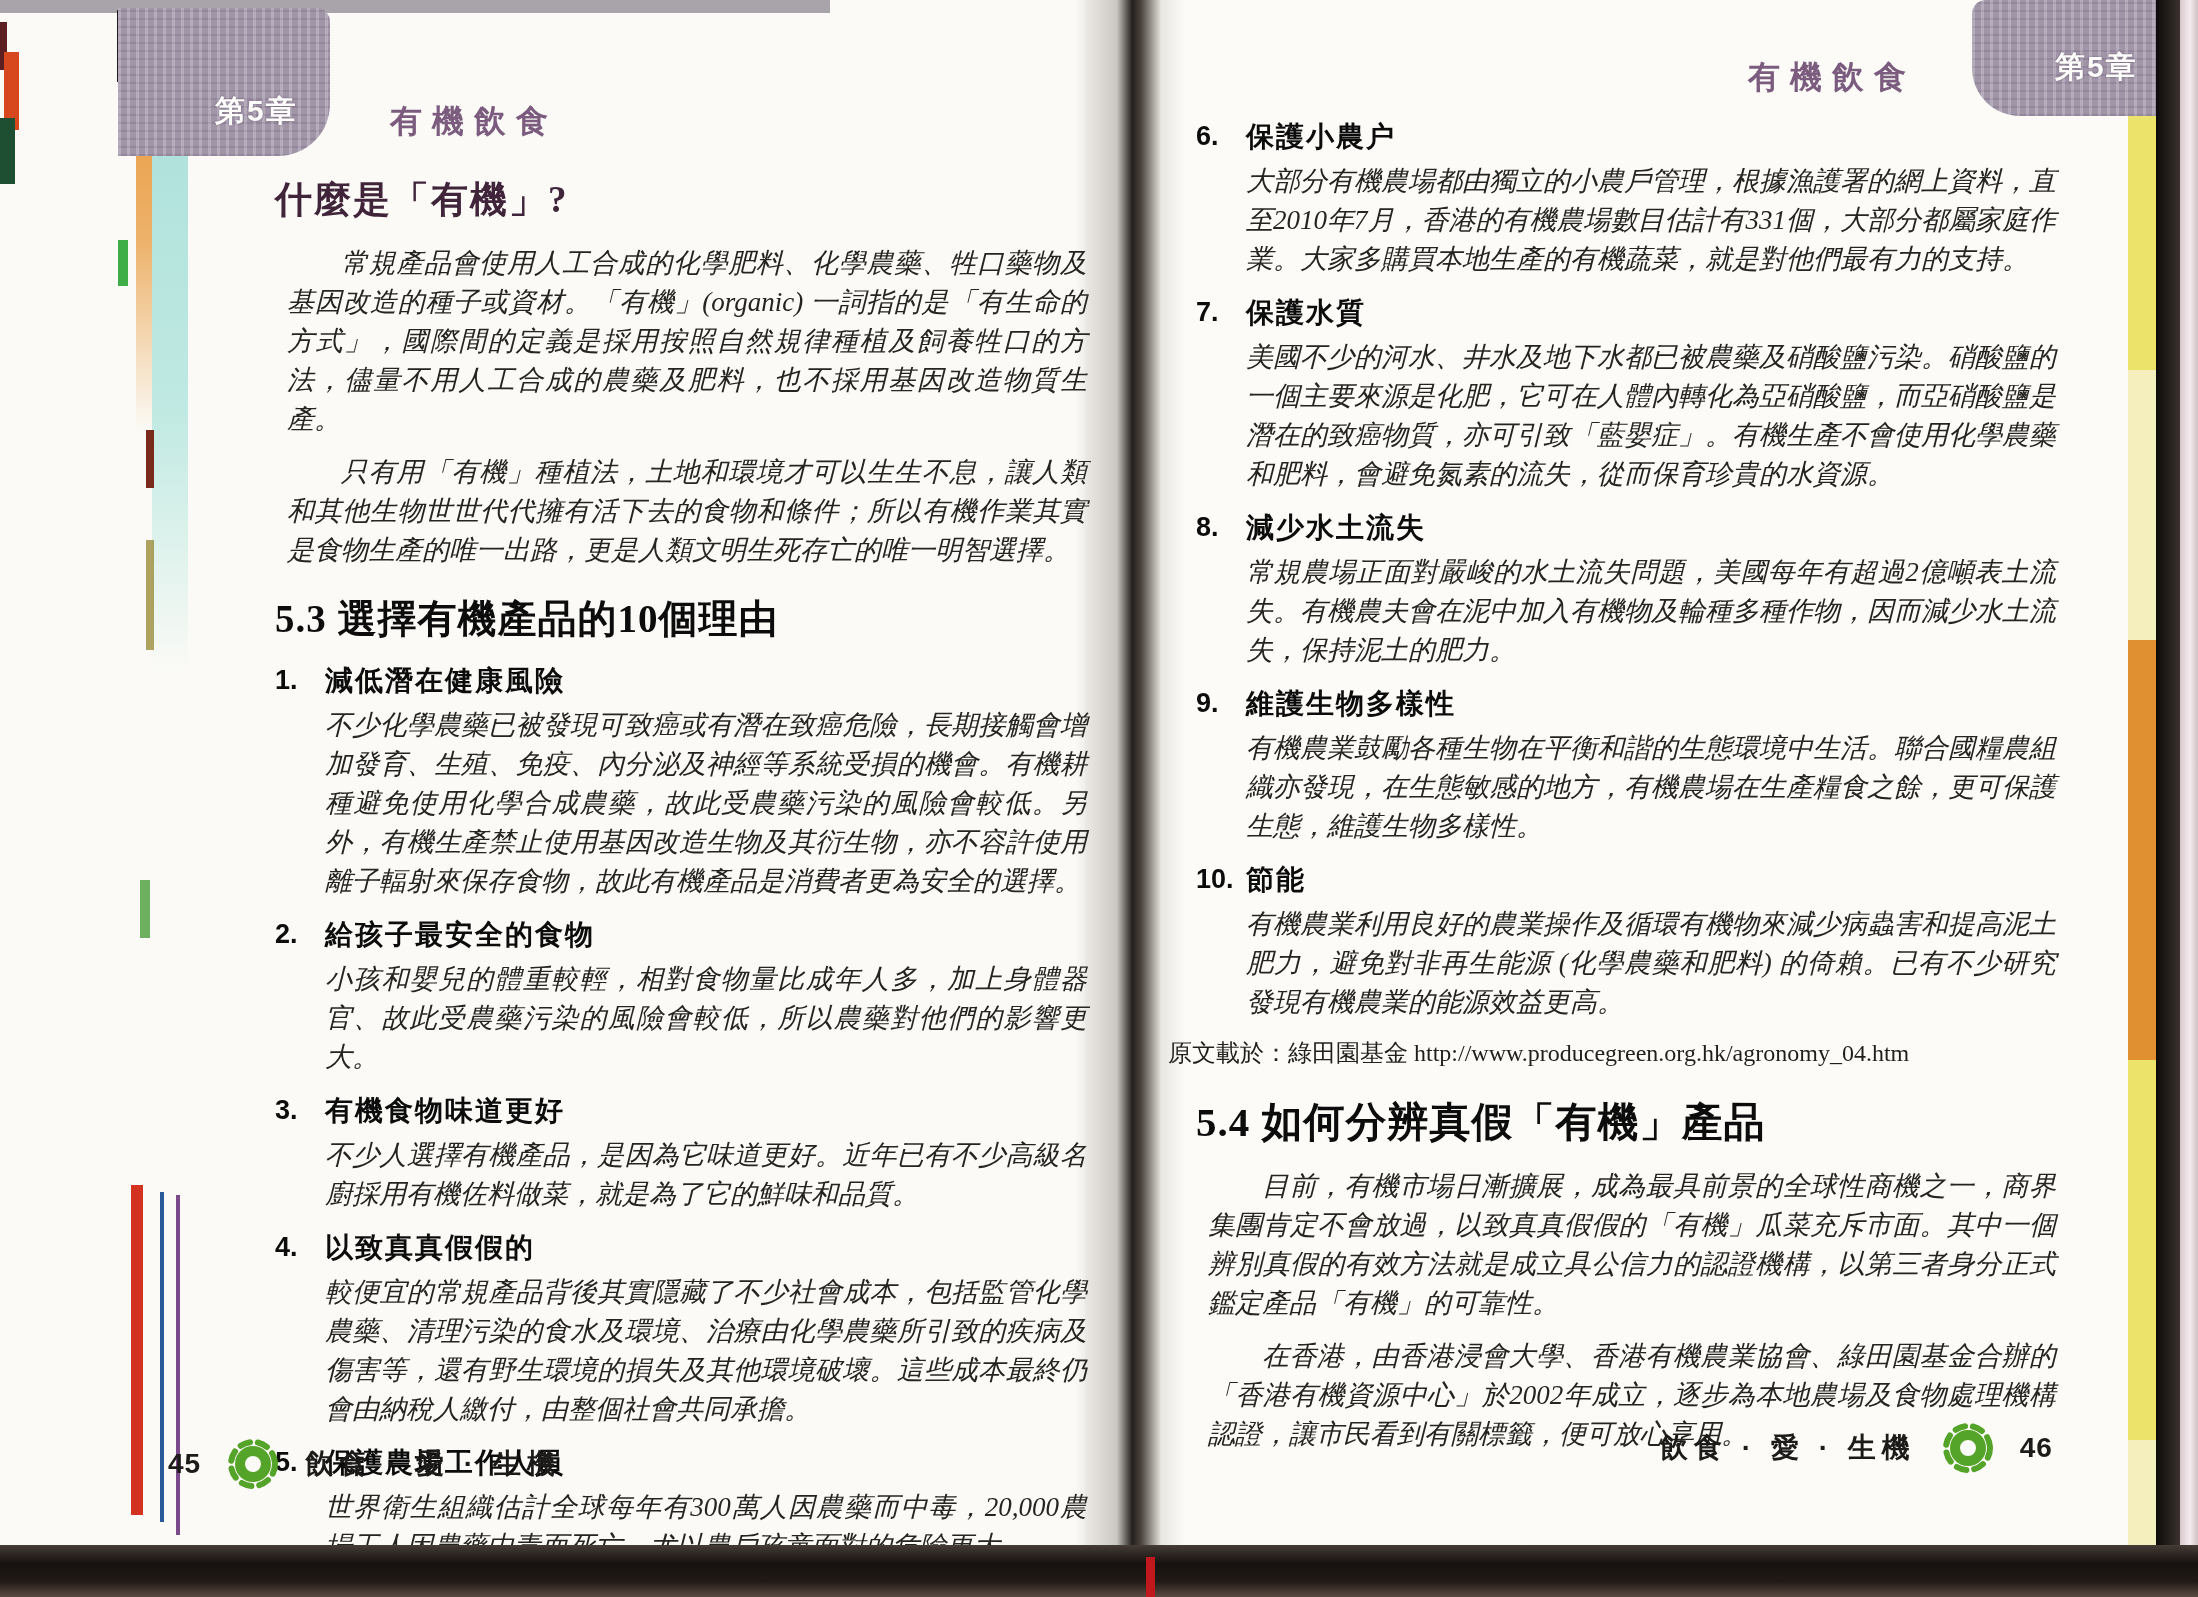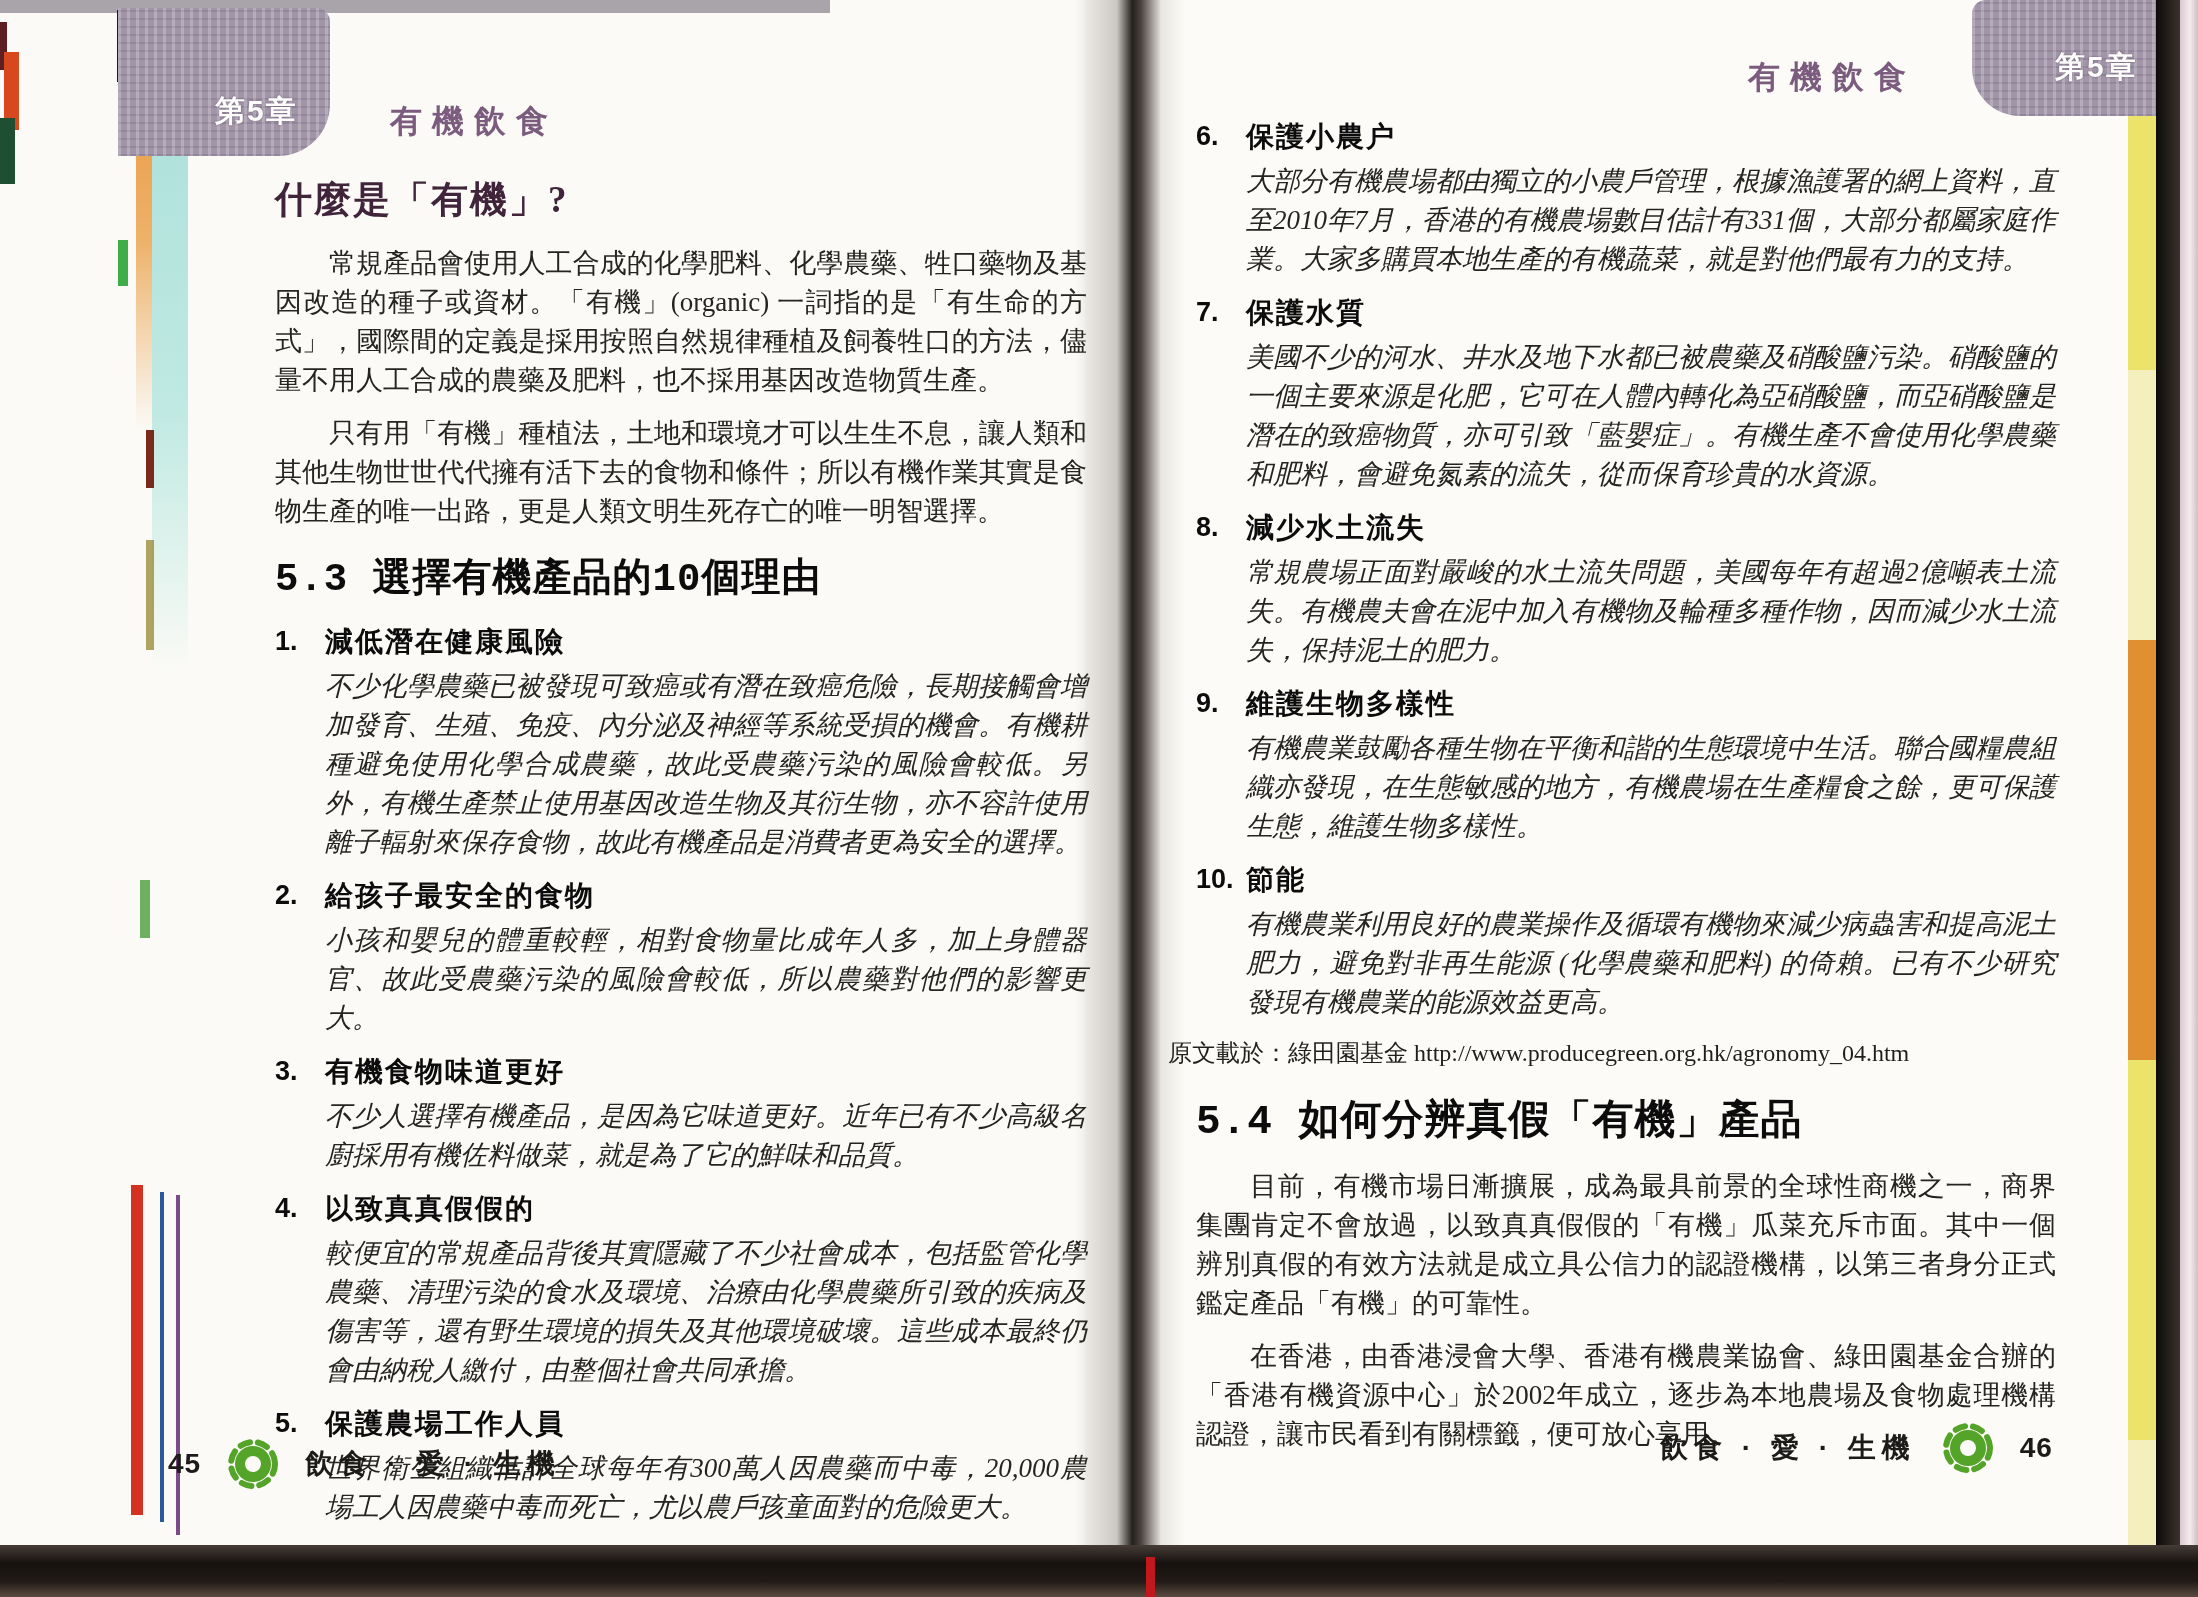--- a/index.html
+++ b/index.html
@@ -70,22 +70,22 @@
   .chapter-title.hl{left:390px;top:100px;}
   .chapter-title.hr{left:1748px;top:56px;}
 
   
   .col{position:absolute;color:#262420;font-size:27px;line-height:39px;text-align:justify;}
   .col-left{left:275px;top:178px;width:812px;}
   .col-right{left:1196px;top:118px;width:860px;}
 
   .intro-heading{margin:0 0 22px 0;font-size:37px;line-height:44px;font-weight:bold;
     color:#40243a;letter-spacing:2px;}
-  .para{margin:0 0 14px 0;text-indent:2em;}
-  .sect-heading{margin:26px 0 20px 0;font-family:Liberation Mono, monospace;
+  .para{margin:0 0 14px 12px;text-indent:2em;font-style:italic;}
+  .sect-heading{margin:26px 0 20px 0;font-family:Liberation Serif, serif;
     font-weight:bold;font-size:39px;line-height:46px;color:#0c0c0c;letter-spacing:1px;text-align:left;}
   .sect-heading.h54{font-size:41px;margin:30px 0 22px 0;}
 
   .item{display:flex;margin:0 0 15px 0;}
   .item .num{flex:0 0 50px;font-family:"Liberation Sans","DejaVu Sans",sans-serif;
     font-weight:bold;font-size:27px;line-height:37px;color:#0c0c0c;}
   .item .content{flex:1;}
   .item h4{margin:0 0 7px 0;font-family:"Liberation Sans","DejaVu Sans",sans-serif;
     font-weight:bold;font-size:28px;line-height:37px;color:#0c0c0c;letter-spacing:2px;text-align:left;}
   .item p{margin:0;font-style:italic;}

